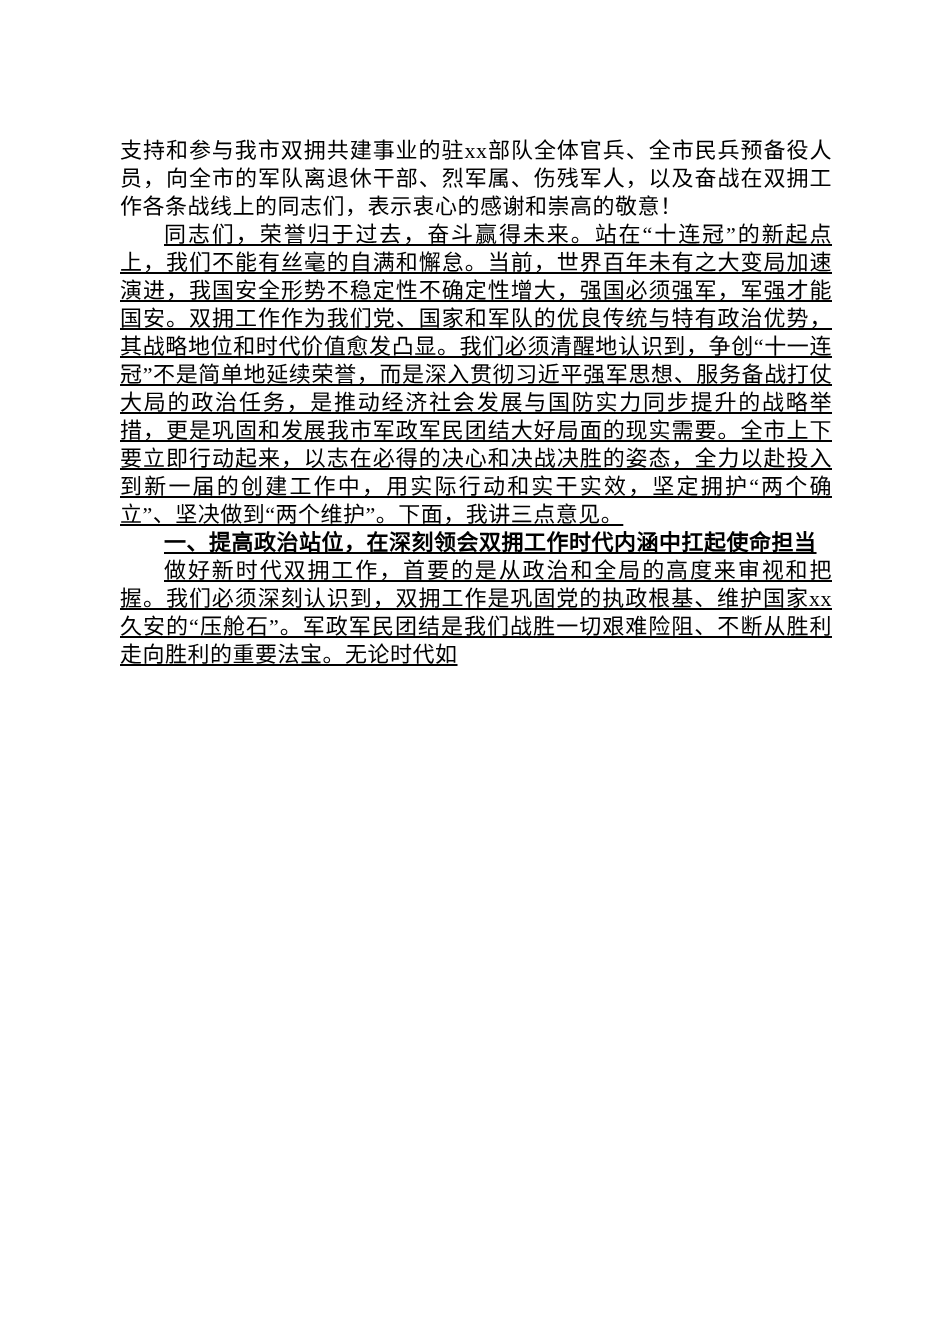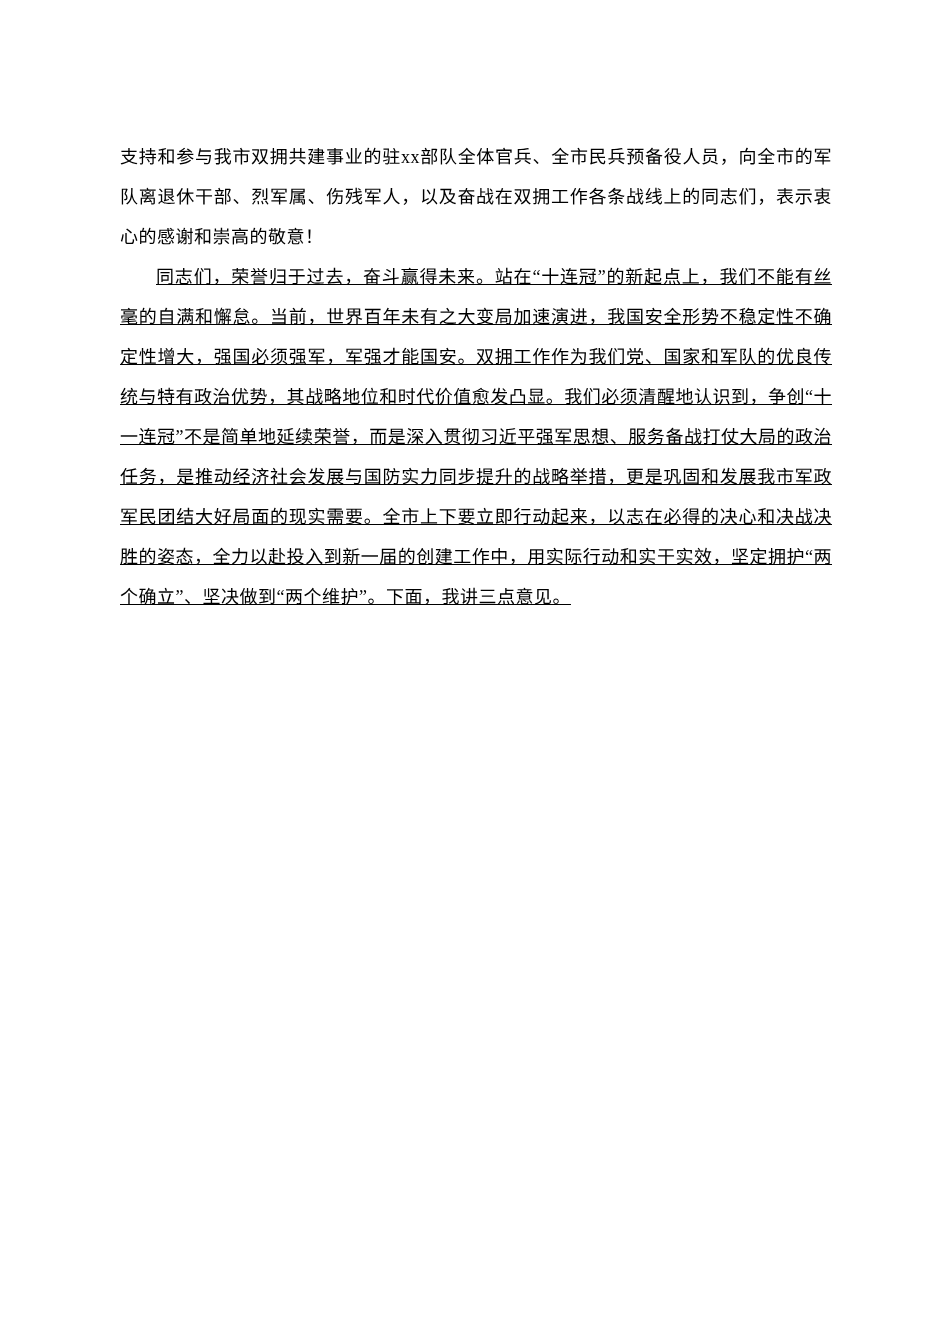--- a/index.html
+++ b/index.html
@@ -14,22 +14,22 @@
     margin: 0 auto;
     background: #ffffff;
     box-sizing: border-box;
     padding: 137px 118px 40px 120px;
     overflow: hidden;
     font-family: "Liberation Serif", "DejaVu Serif", serif;
     color: #000000;
   }
   .para {
     margin: 0;
-    font-size: 18px;
-    line-height: 40px;
+    font-size: 22px;
+    line-height: 28px;
     text-align: justify;
     letter-spacing: 0.5px;
     word-break: break-all;
   }
   .para.indent {
     text-indent: 2em;
     text-decoration: underline;
   }
   .para.heading {
     font-weight: 700;
@@ -38,14 +38,16 @@
   }
 </style>
 </head>
 <body>
 
 <div class="page">
   <p class="para">支持和参与我市双拥共建事业的驻xx部队全体官兵、全市民兵预备役人员，向全市的军队离退休干部、烈军属、伤残军人，以及奋战在双拥工作各条战线上的同志们，表示衷心的感谢和崇高的敬意！</p>
 
   <p class="para indent">同志们，荣誉归于过去，奋斗赢得未来。站在“十连冠”的新起点上，我们不能有丝毫的自满和懈怠。当前，世界百年未有之大变局加速演进，我国安全形势不稳定性不确定性增大，强国必须强军，军强才能国安。双拥工作作为我们党、国家和军队的优良传统与特有政治优势，其战略地位和时代价值愈发凸显。我们必须清醒地认识到，争创“十一连冠”不是简单地延续荣誉，而是深入贯彻习近平强军思想、服务备战打仗大局的政治任务，是推动经济社会发展与国防实力同步提升的战略举措，更是巩固和发展我市军政军民团结大好局面的现实需要。全市上下要立即行动起来，以志在必得的决心和决战决胜的姿态，全力以赴投入到新一届的创建工作中，用实际行动和实干实效，坚定拥护“两个确立”、坚决做到“两个维护”。下面，我讲三点意见。</p>
 
+  <p class="para indent heading">一、提高政治站位，在深刻领会双拥工作时代内涵中扛起使命担当</p>
 
+  <p class="para indent">做好新时代双拥工作，首要的是从政治和全局的高度来审视和把握。我们必须深刻认识到，双拥工作是巩固党的执政根基、维护国家xx久安的“压舱石”。军政军民团结是我们战胜一切艰难险阻、不断从胜利走向胜利的重要法宝。无论时代如</p>
 </div>
 
 </body></html>

